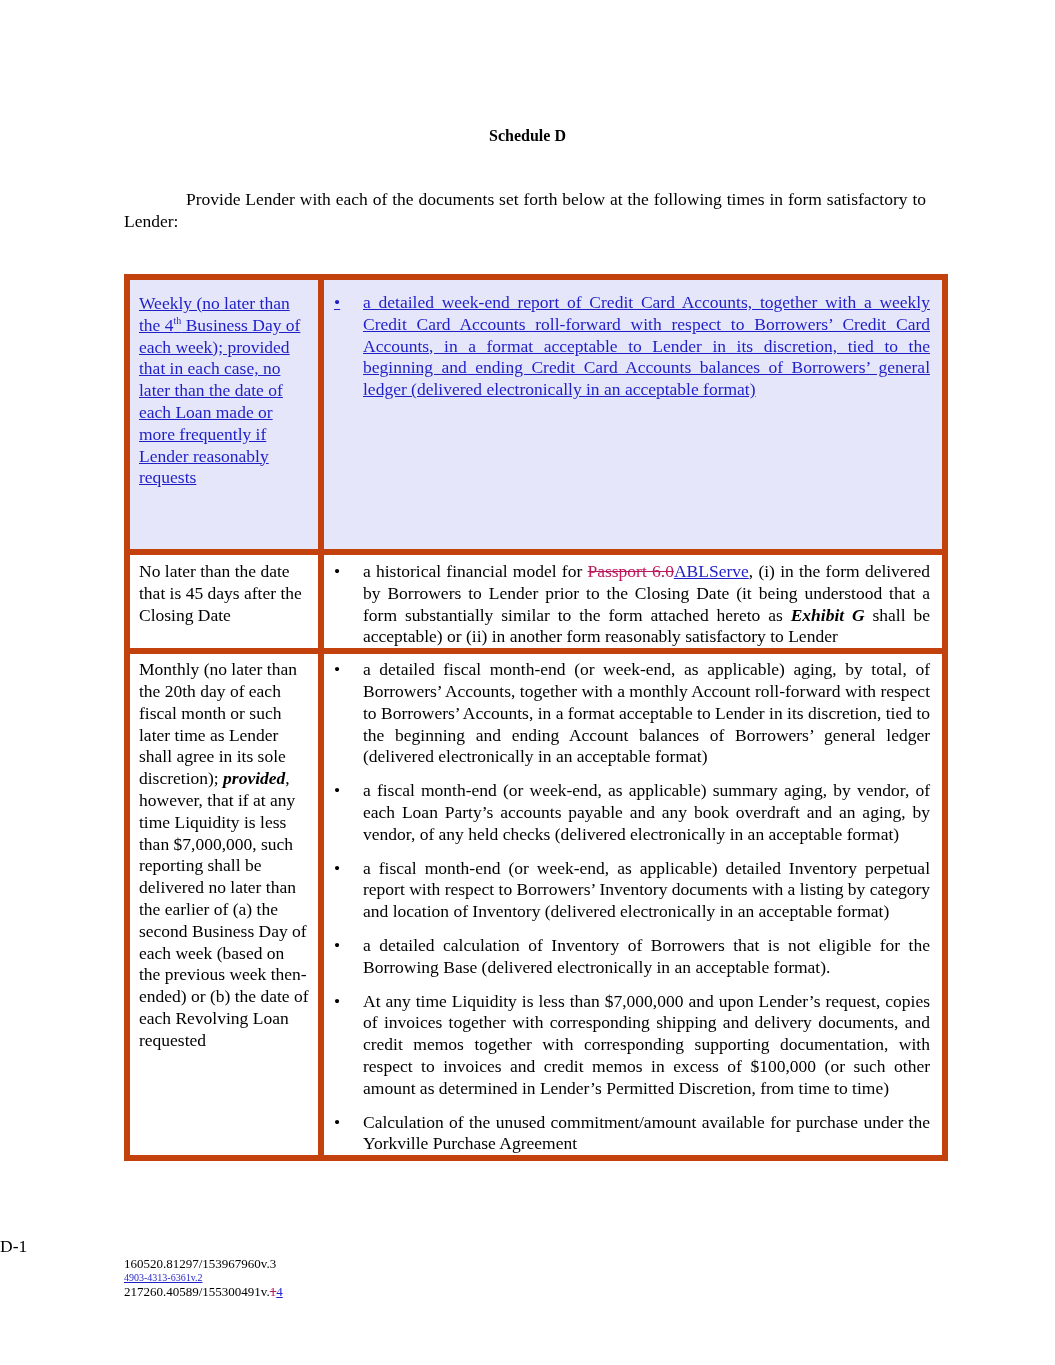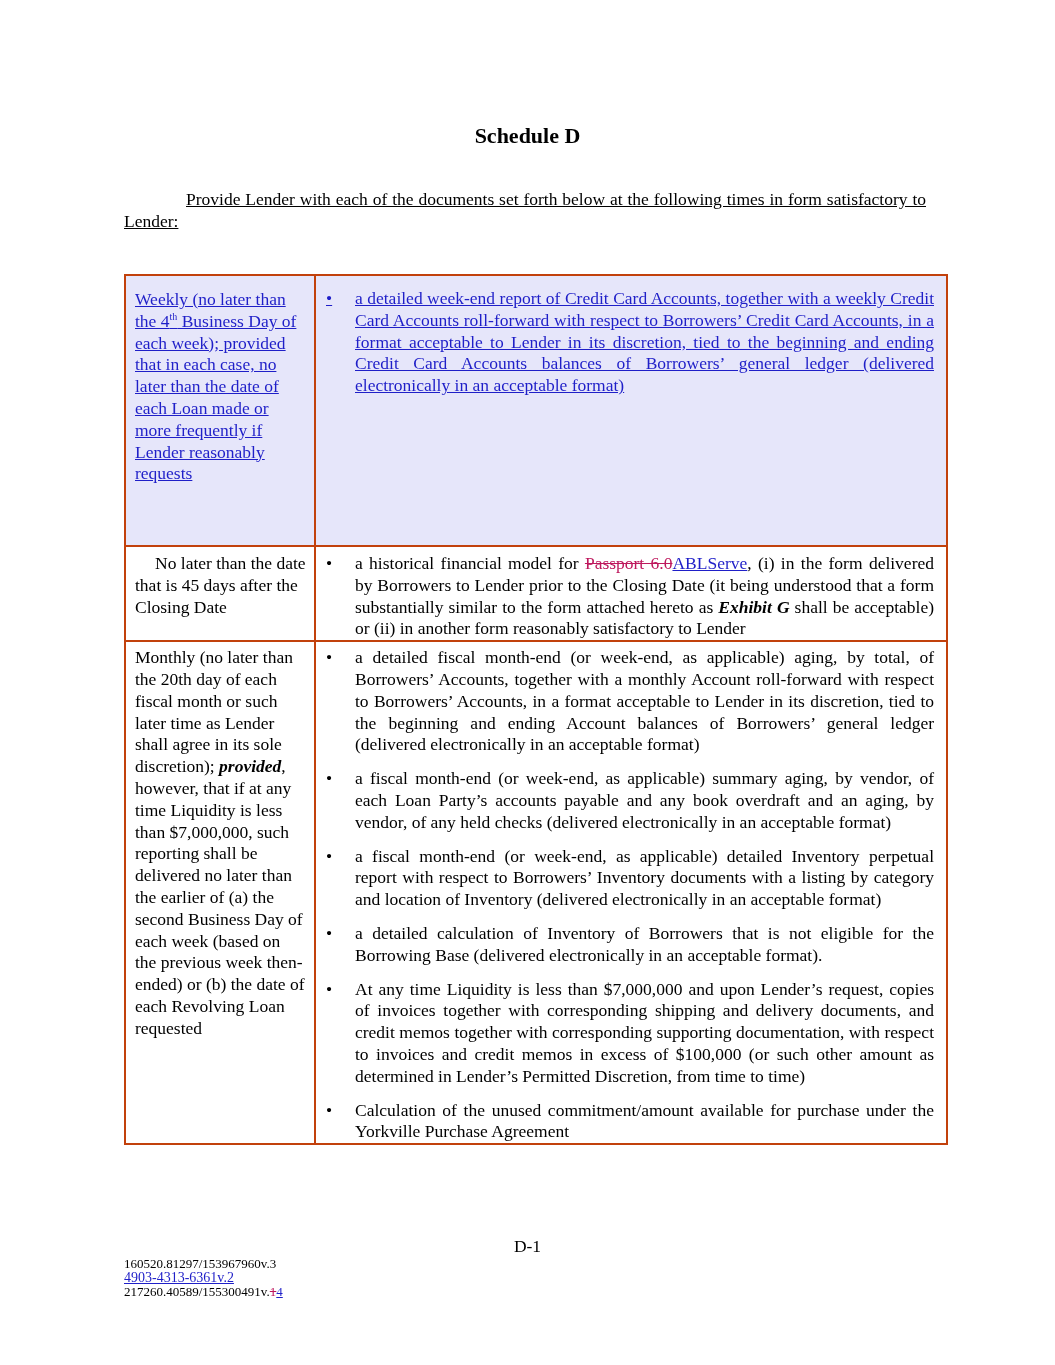--- a/index.html
+++ b/index.html
@@ -3,59 +3,59 @@
 <meta charset="utf-8">
 <style>
   html, body { margin: 0; padding: 0; background: #ffffff; }
   body {
     width: 1055px; height: 1365px; position: relative; overflow: hidden;
     font-family: "Liberation Serif", "DejaVu Serif", serif; color: #000;
     font-size: 17.5px; line-height: 21.8px;
   }
   .title {
     position: absolute; top: 125px; left: 0; width: 1055px; text-align: center;
-    font-weight: bold; font-size: 22px;
+    font-weight: bold; font-size: 16px;
   }
   .intro {
     position: absolute; top: 189px; left: 124px; width: 802px;
-    text-align: justify; text-indent: 62px; text-decoration: underline;
+    text-align: justify; text-indent: 62px;
   }
   table.sched {
     position: absolute; top: 274px; left: 124px; width: 824px;
     border-collapse: collapse;
   }
   table.sched td {
-    border: 2px solid #c2410c; vertical-align: top; padding: 0;
+    border: 6px solid #c2410c; vertical-align: top; padding: 0;
   }
   td.col-left { width: 171px; padding: 12px 8px 8px 9px !important; }
   td.col-right { padding: 12px 12px 8px 10px !important; }
   tr.row-weekly td { background: #e6e6fa; }
   tr.row-weekly td.col-left { padding-top: 13px !important; height: 248px; }
   tr.row-hist td.col-left { padding-top: 6px !important; padding-bottom: 2px !important; }
   tr.row-hist td.col-right { padding-top: 6px !important; padding-bottom: 0 !important; }
   tr.row-monthly td.col-left, tr.row-monthly td.col-right { padding-top: 5px !important; padding-bottom: 0 !important; }
   .ins { color: #1f1fc8; text-decoration: underline; }
   .del { color: #be185d; text-decoration: line-through; }
   ul.bullets { list-style: none; margin: 0; padding: 0; }
   ul.bullets li {
     position: relative; padding-left: 29px; text-align: justify; margin-bottom: 12px;
   }
   ul.bullets li:last-child { margin-bottom: 0; }
   .bullet-dot {
     position: absolute; left: 0; top: 0; width: 20px;
   }
   .page-num {
-    position: absolute; top: 1236px; left: 0; width: 1055px; text-align: center;
+    position: absolute; top: 1236px; left: 0; width: 1055px; text-align: left;
     font-size: 17.5px;
   }
   .footer {
     position: absolute; left: 124px; top: 1256px; font-size: 13px; line-height: 15px;
   }
-  .footer .small { font-size: 14px; line-height: 13px; }
-  .left-text { text-align: left; margin-left: 20px; }
+  .footer .small { font-size: 10px; line-height: 13px; }
+  .left-text { text-align: left; }
 </style>
 </head>
 <body>
 
 <div class="title">Schedule D</div>
 
 <div class="intro">Provide Lender with each of the documents set forth below at the following times in form satisfactory to Lender:</div>
 
 <table class="sched">
   <tbody>

